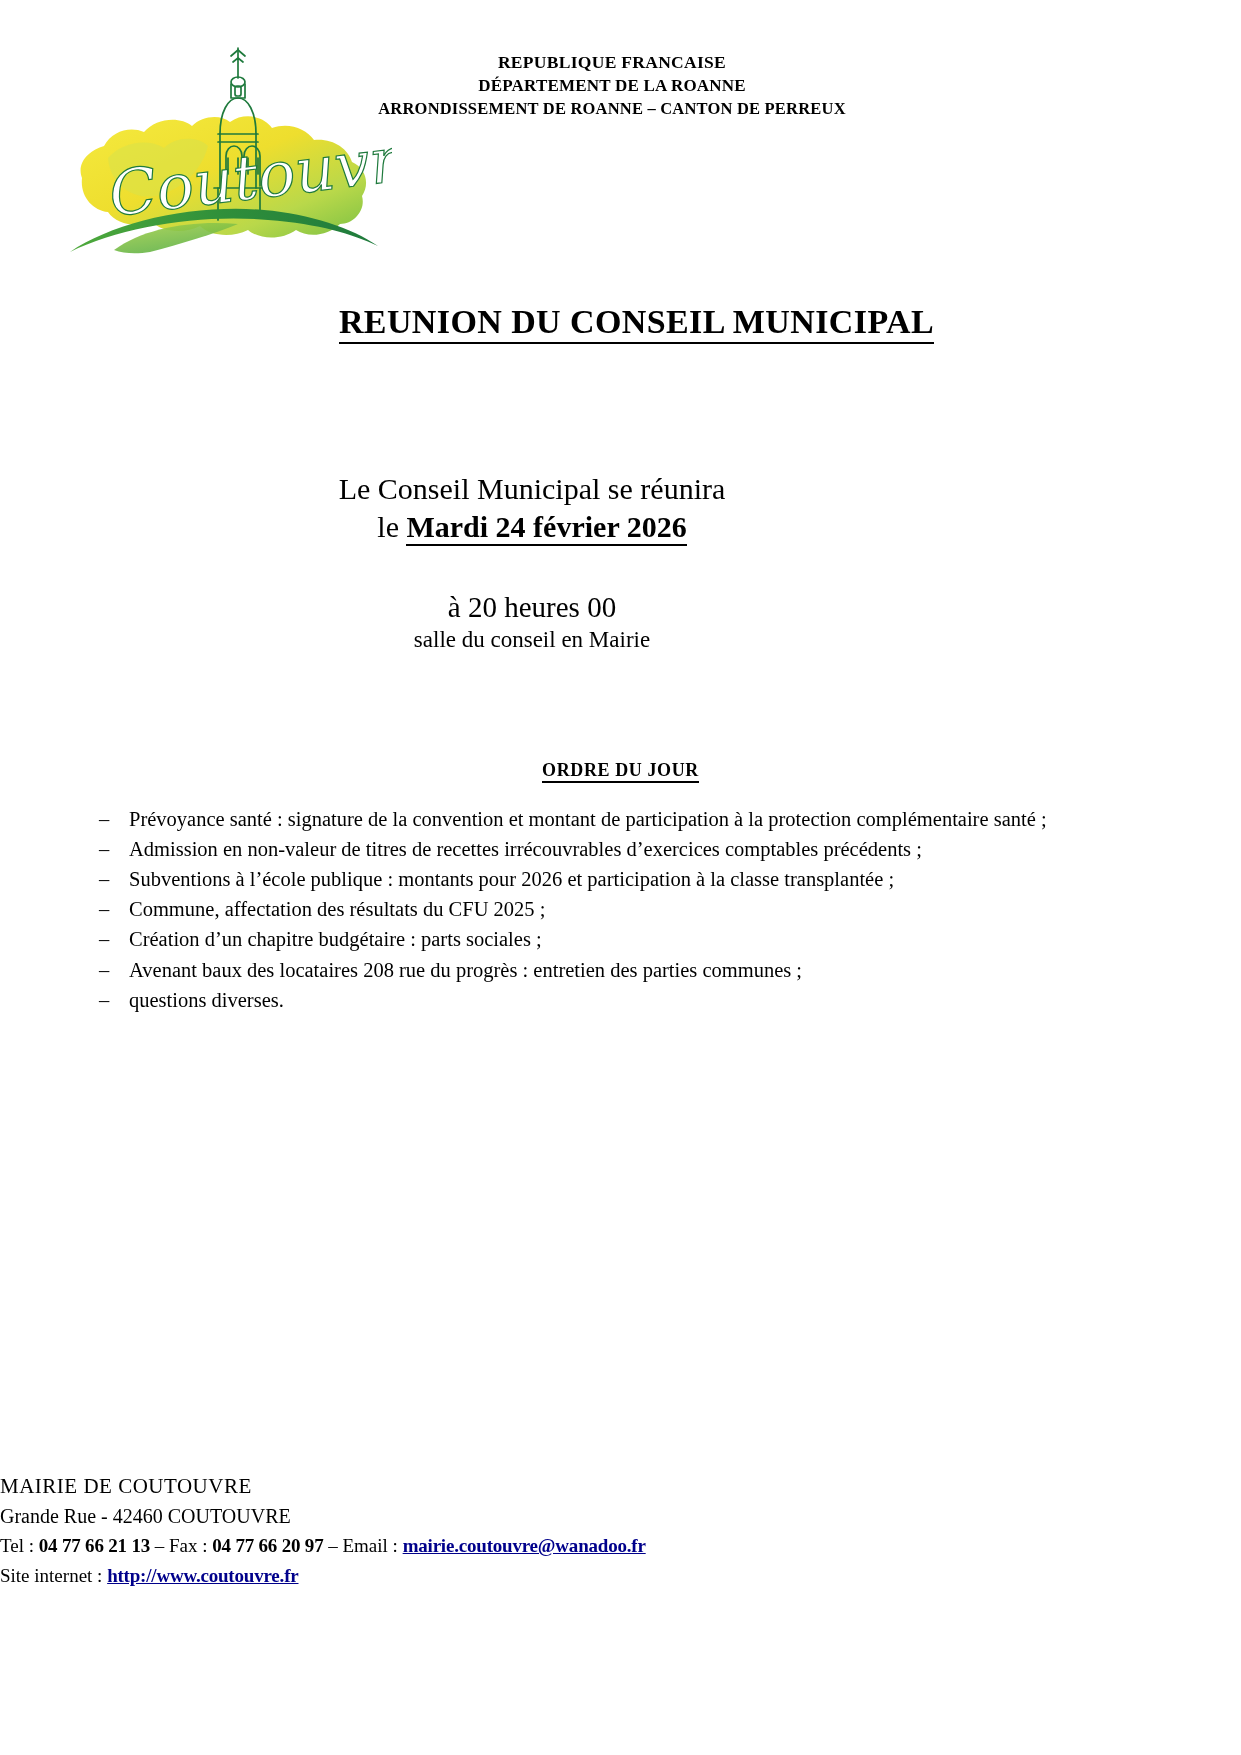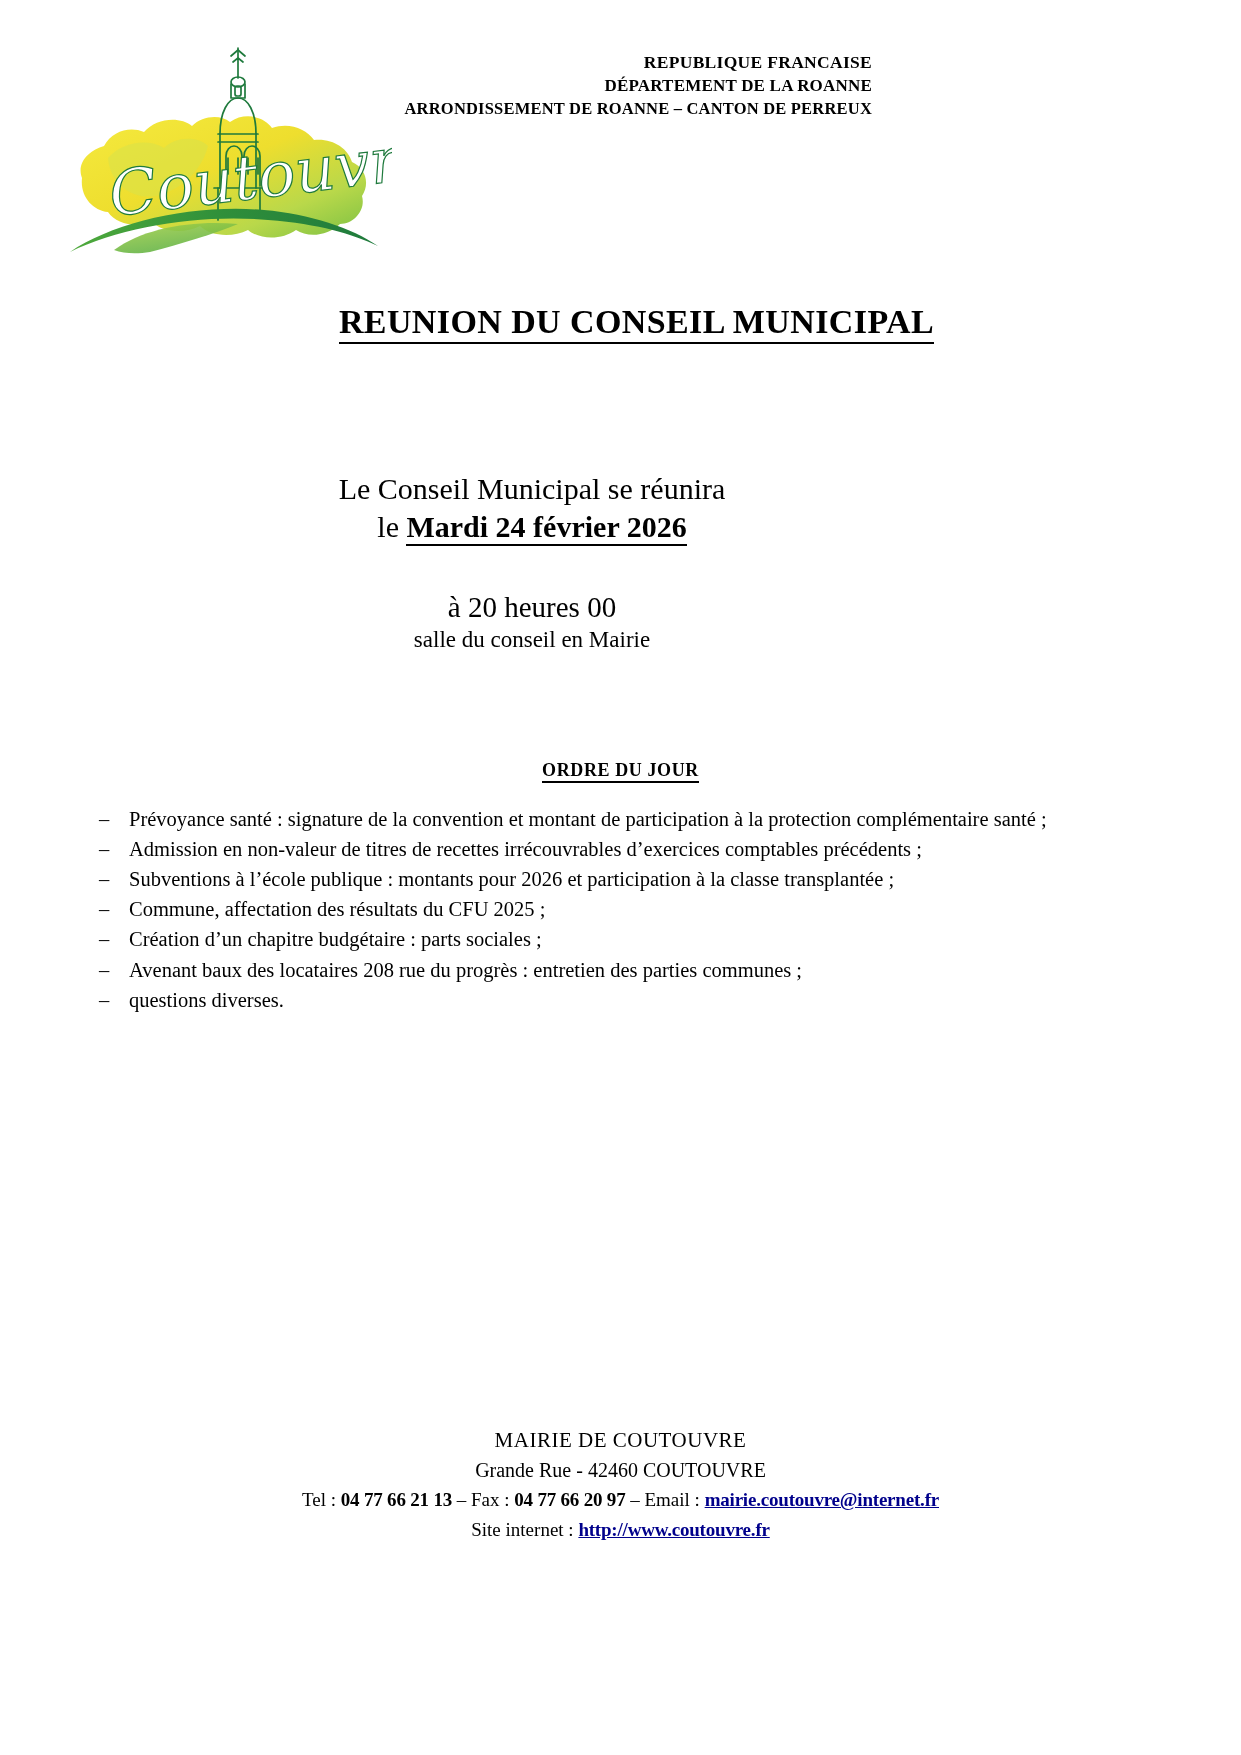--- a/index.html
+++ b/index.html
@@ -28,24 +28,24 @@
   .header-band {
     position: absolute;
     top: 0;
     left: 0;
     width: 1241px;
     height: 280px;
   }
 
   .admin-head {
     position: absolute;
-    left: 372px;
+    left: 362px;
     top: 50px;
     width: 500px;
-    text-align: right;
+    text-align: center;
     line-height: 1.38;
   }
   .admin-line {
     font-family: "Liberation Serif", "DejaVu Serif", serif;
     font-weight: bold;
     letter-spacing: 0.2px;
     white-space: nowrap;
   }
   .admin-line-1 {
     font-size: 17.5px;
@@ -158,23 +158,22 @@
   }
   .agenda-text {
     flex: 1 1 auto;
     padding-right: 18px;
   }
 
   
   .footer {
     position: absolute;
     left: 0;
-    top: 1425px;
-    width: 1241px;
-    text-align: center;
+    top: 1471px;
+    width: 1241px;
   }
   .footer-name {
     font-size: 21px;
     letter-spacing: 0.5px;
     line-height: 1.45;
   }
   .footer-addr {
     font-size: 20px;
     line-height: 1.5;
   }
@@ -325,20 +324,20 @@
     <div class="agenda-item">
       <span class="agenda-dash">–</span>
       <span class="agenda-text">questions diverses.</span>
     </div>
   </div>
 
   <div class="footer">
     <div class="footer-name">MAIRIE DE COUTOUVRE</div>
     <div class="footer-addr">Grande Rue - 42460 COUTOUVRE</div>
     <div class="footer-contact">
-      <span>Tel : </span><span class="bold-num">04 77 66 21 13</span><span> – Fax : </span><span class="bold-num">04 77 66 20 97</span><span> – Email : </span><a class="link" href="#">mairie.coutouvre@internet.fr</a>
+      <span>Tel : </span><span class="bold-num">04 77 66 21 13</span><span> – Fax : </span><span class="bold-num">04 77 66 20 97</span><span> – Email : </span><a class="link" href="#">mairie.coutouvre@wanadoo.fr</a>
     </div>
     <div class="footer-site">
       <span>Site internet : </span><a class="link" href="#">http://www.coutouvre.fr</a>
     </div>
   </div>
 
 </div>
 
 </body></html>

